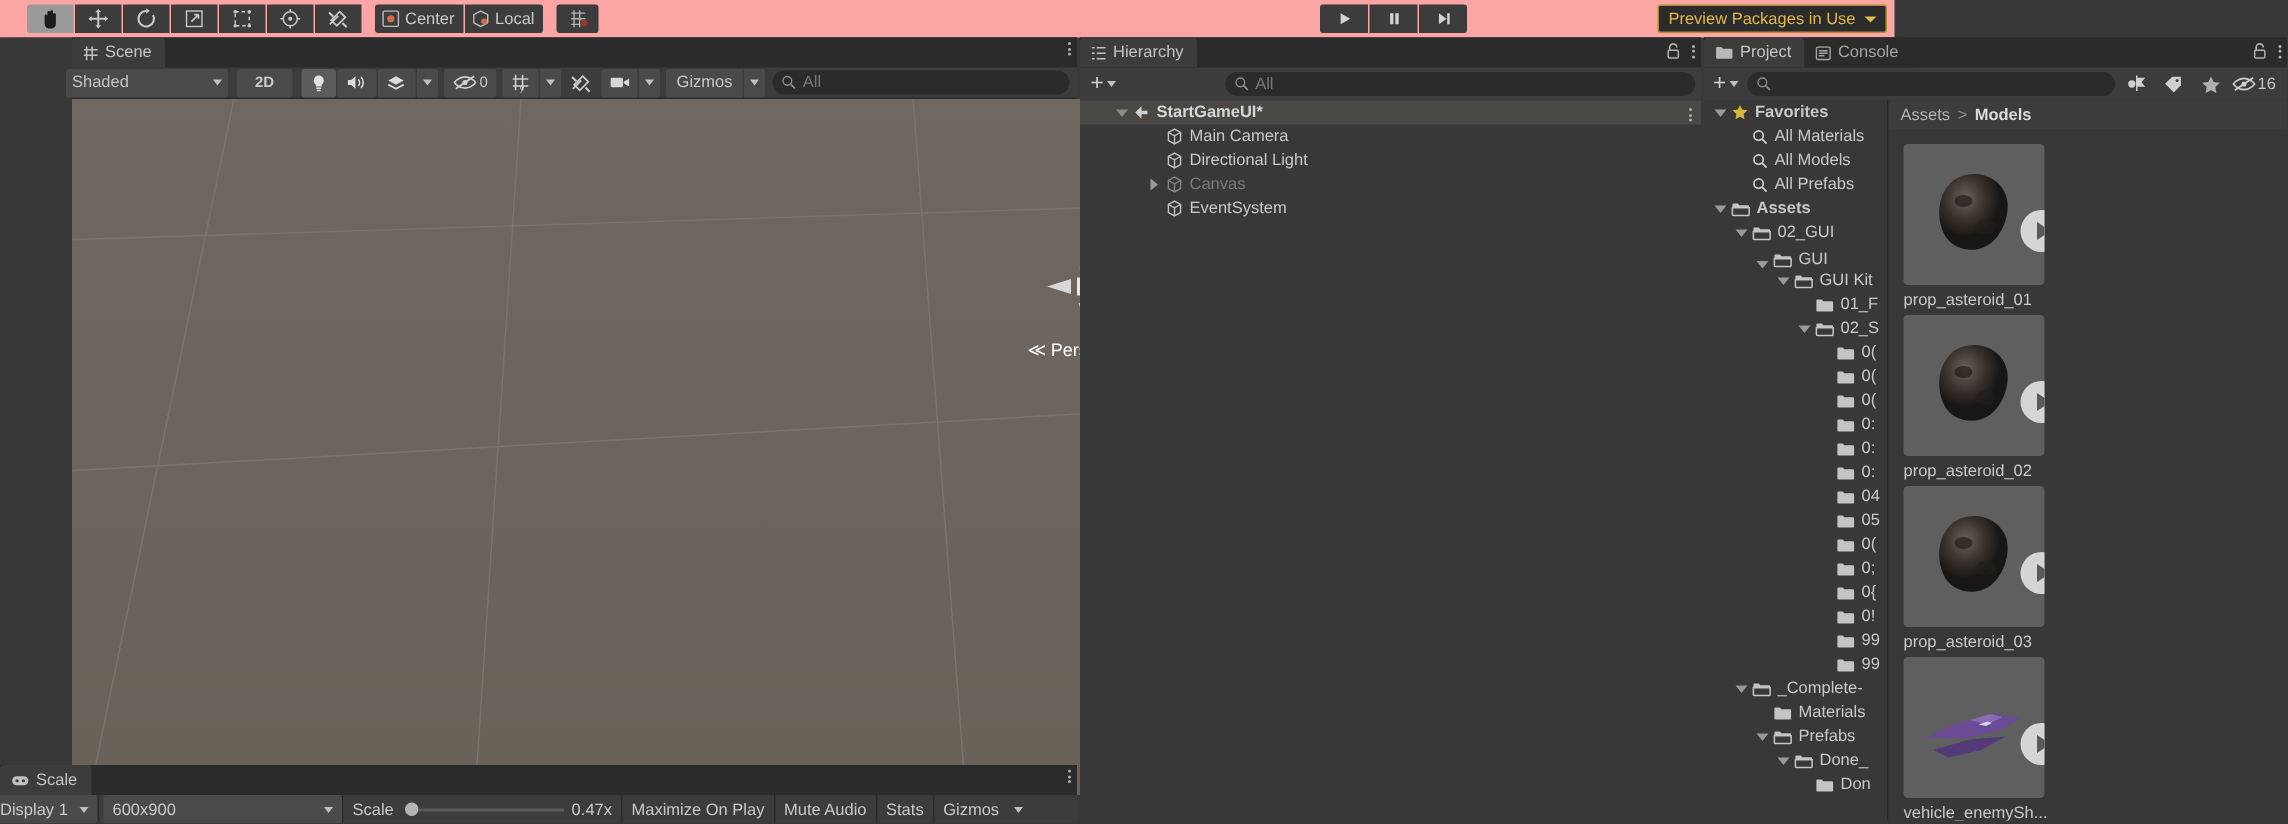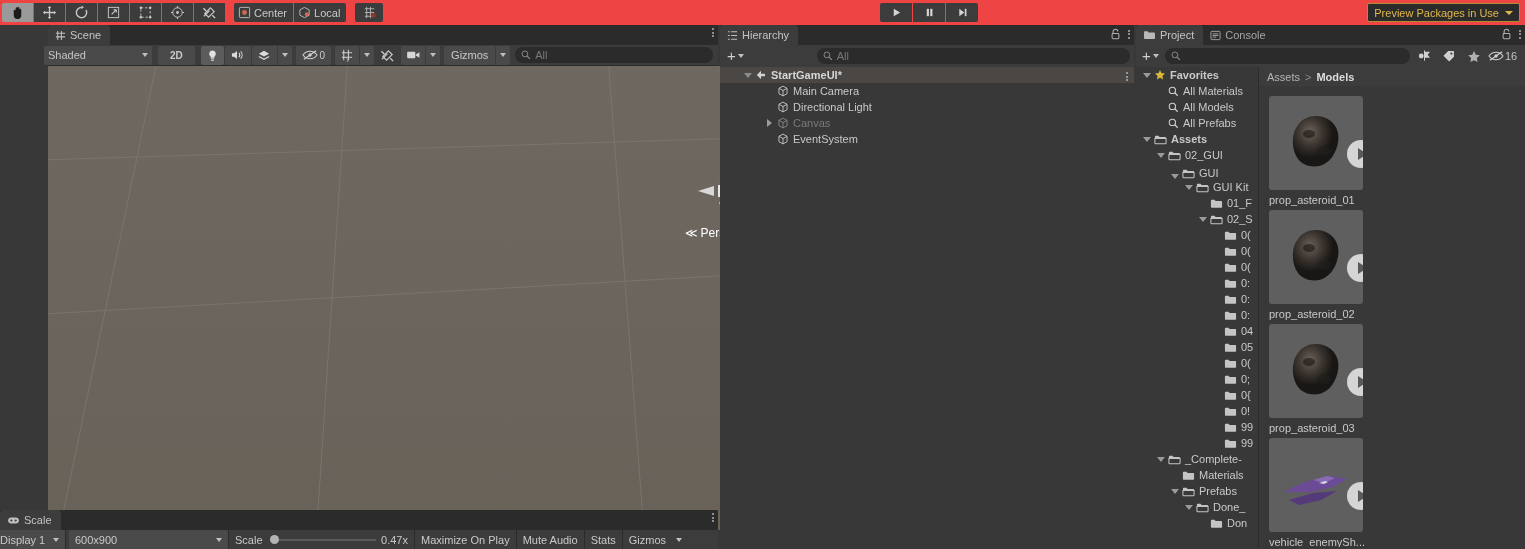--- a/index.html
+++ b/index.html
@@ -8,22 +8,22 @@
     background:#383838;
     font-family:"Liberation Sans", sans-serif;
     font-size:11px;
     color:#c4c4c4;
     -webkit-font-smoothing:antialiased;
   }
   .app { position:relative; width:1525px; height:549px; }
 
   
   .toolbar {
-    position:absolute; left:0; top:0; width:1525px; height:25px;
-    background:#ef4444; display:flex; align-items:center;
+    position:absolute; left:0; top:0; width:1263px; height:25px;
+    background:#fca5a5; display:flex; align-items:center;padding-left:16px;
   }
   .tool-group { display:flex; align-items:center; height:19px; margin-left:2px; }
   .tbtn {
     width:31px; height:19px; background:#3c3c3c; border:none;
     display:flex; align-items:center; justify-content:center;
     margin-right:1px; color:#c9c9c9; cursor:pointer;
   }
   .tbtn.active { background:#9a9a9a; color:#1c1c1c; }
   .tbtn:first-child { border-radius:2px 0 0 2px; }
   .pivot-group { display:flex; margin-left:8px; height:19px; }

